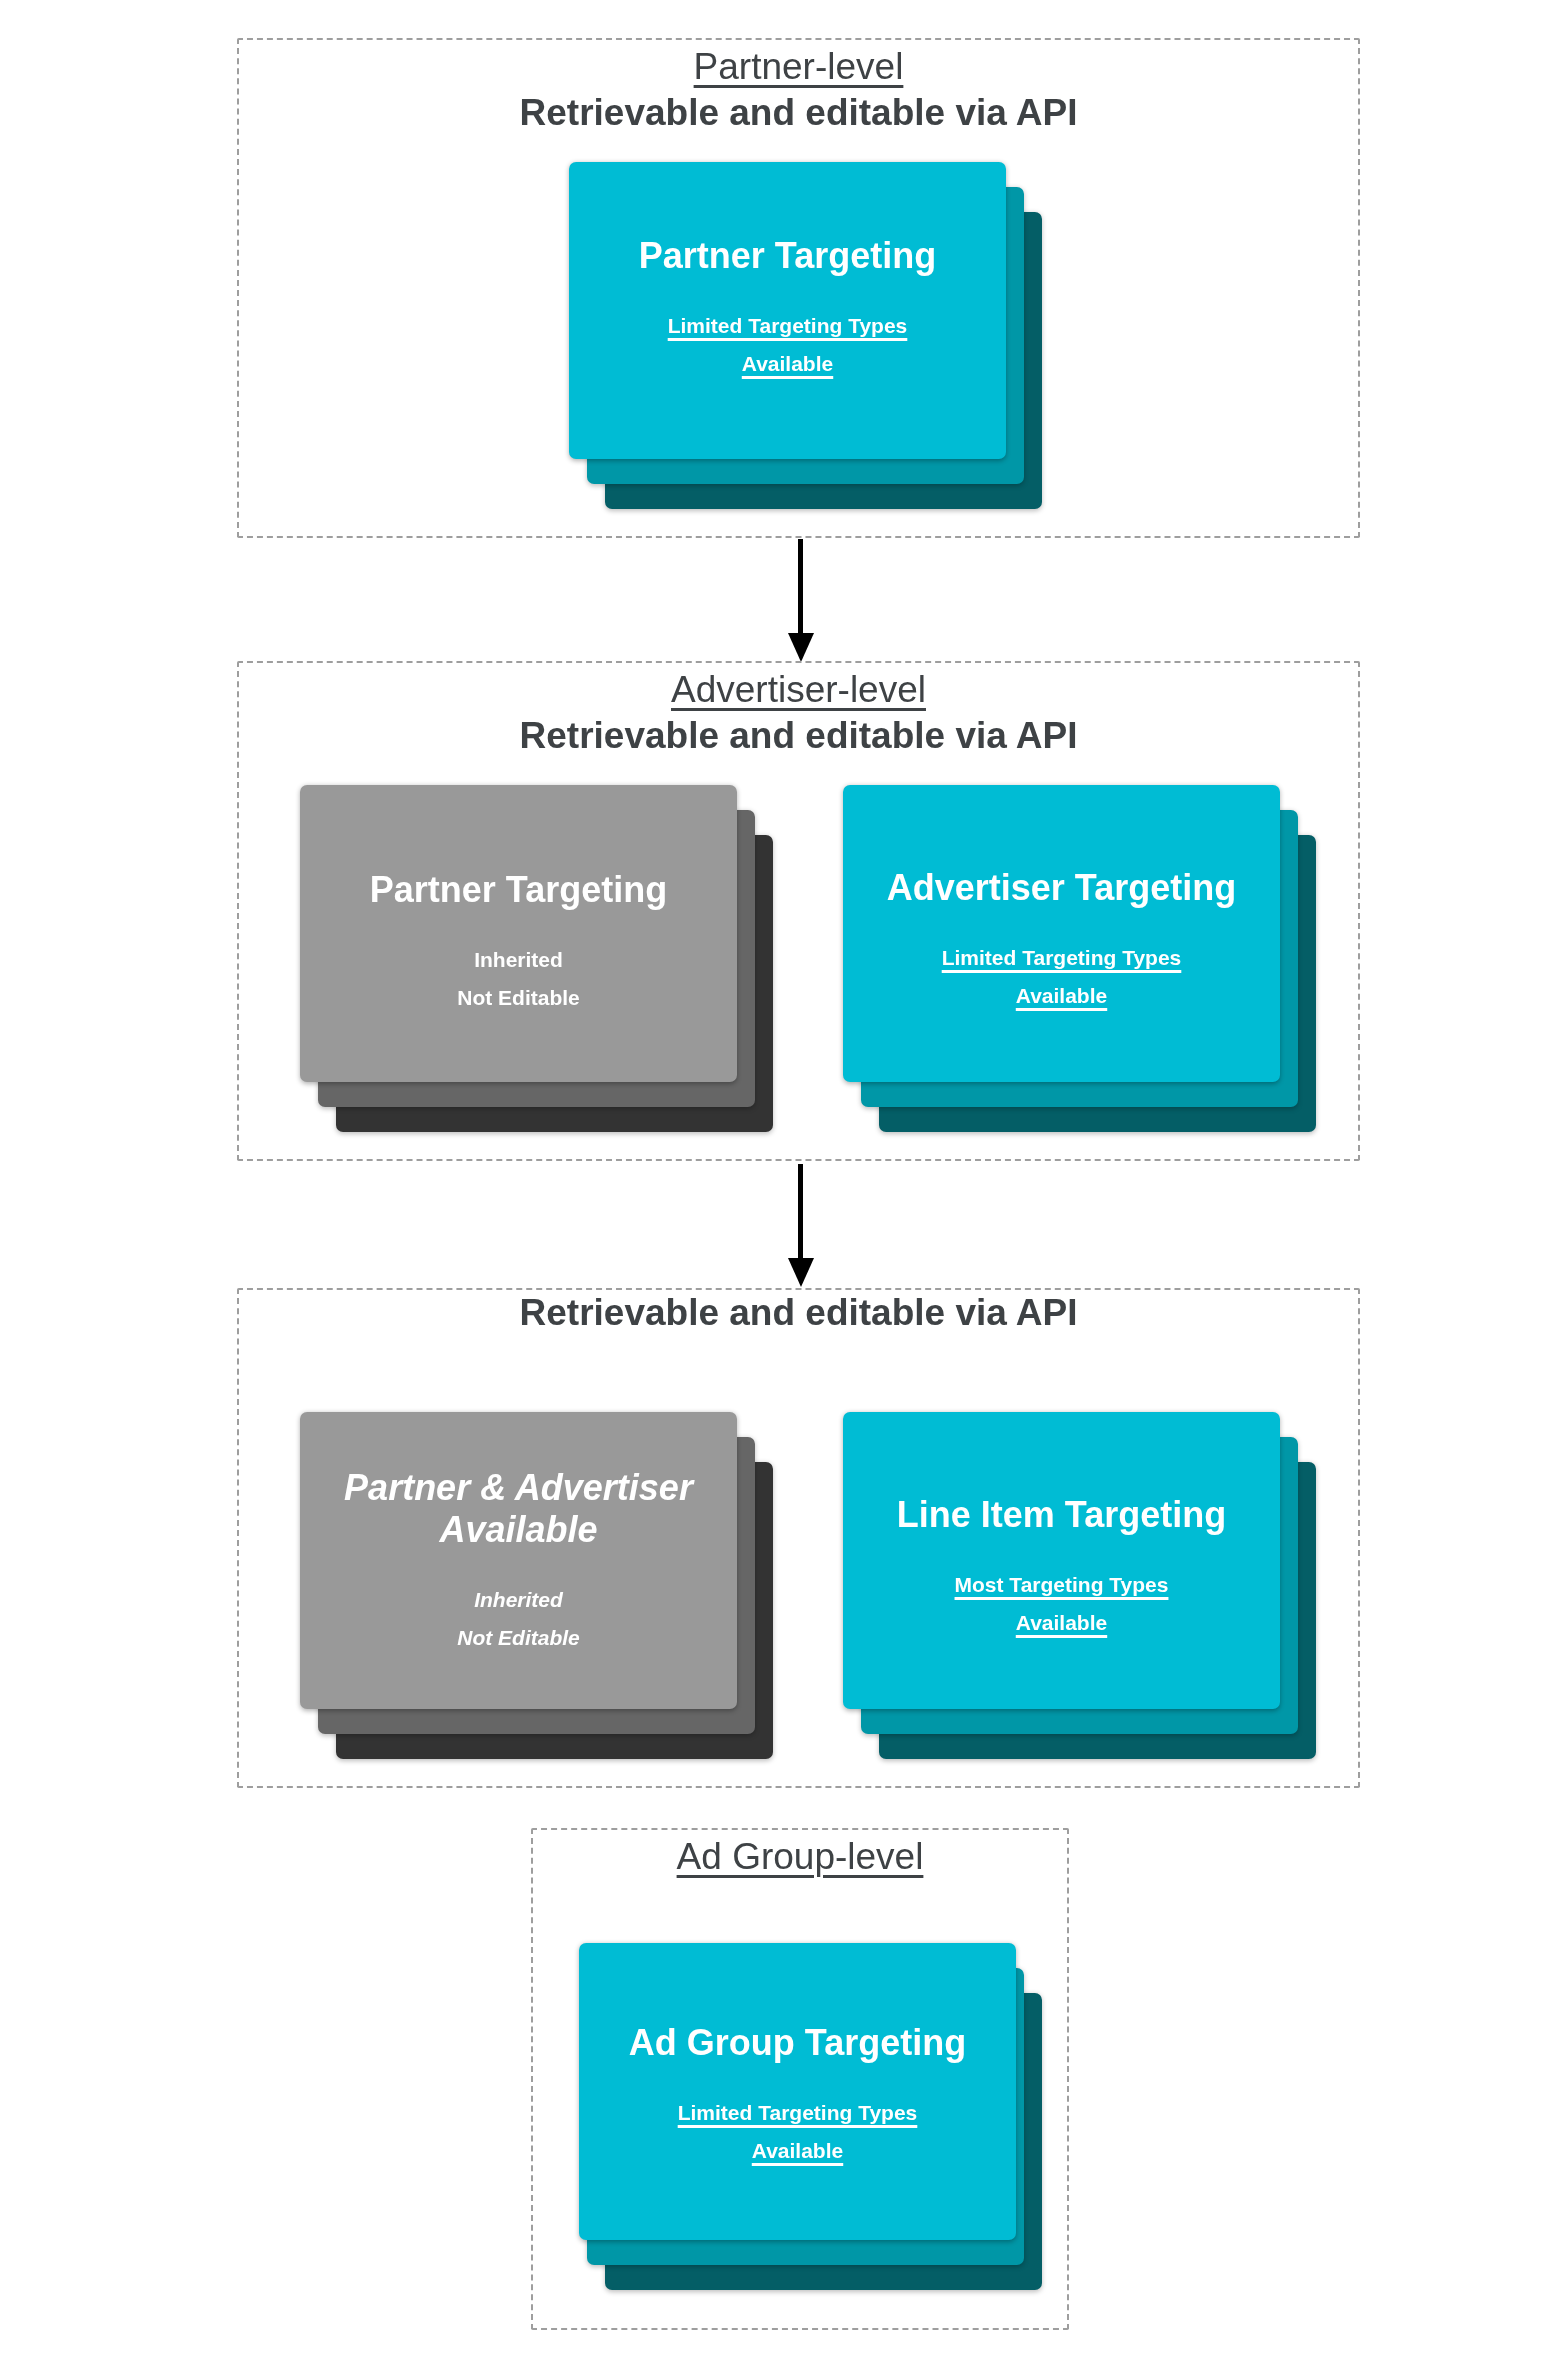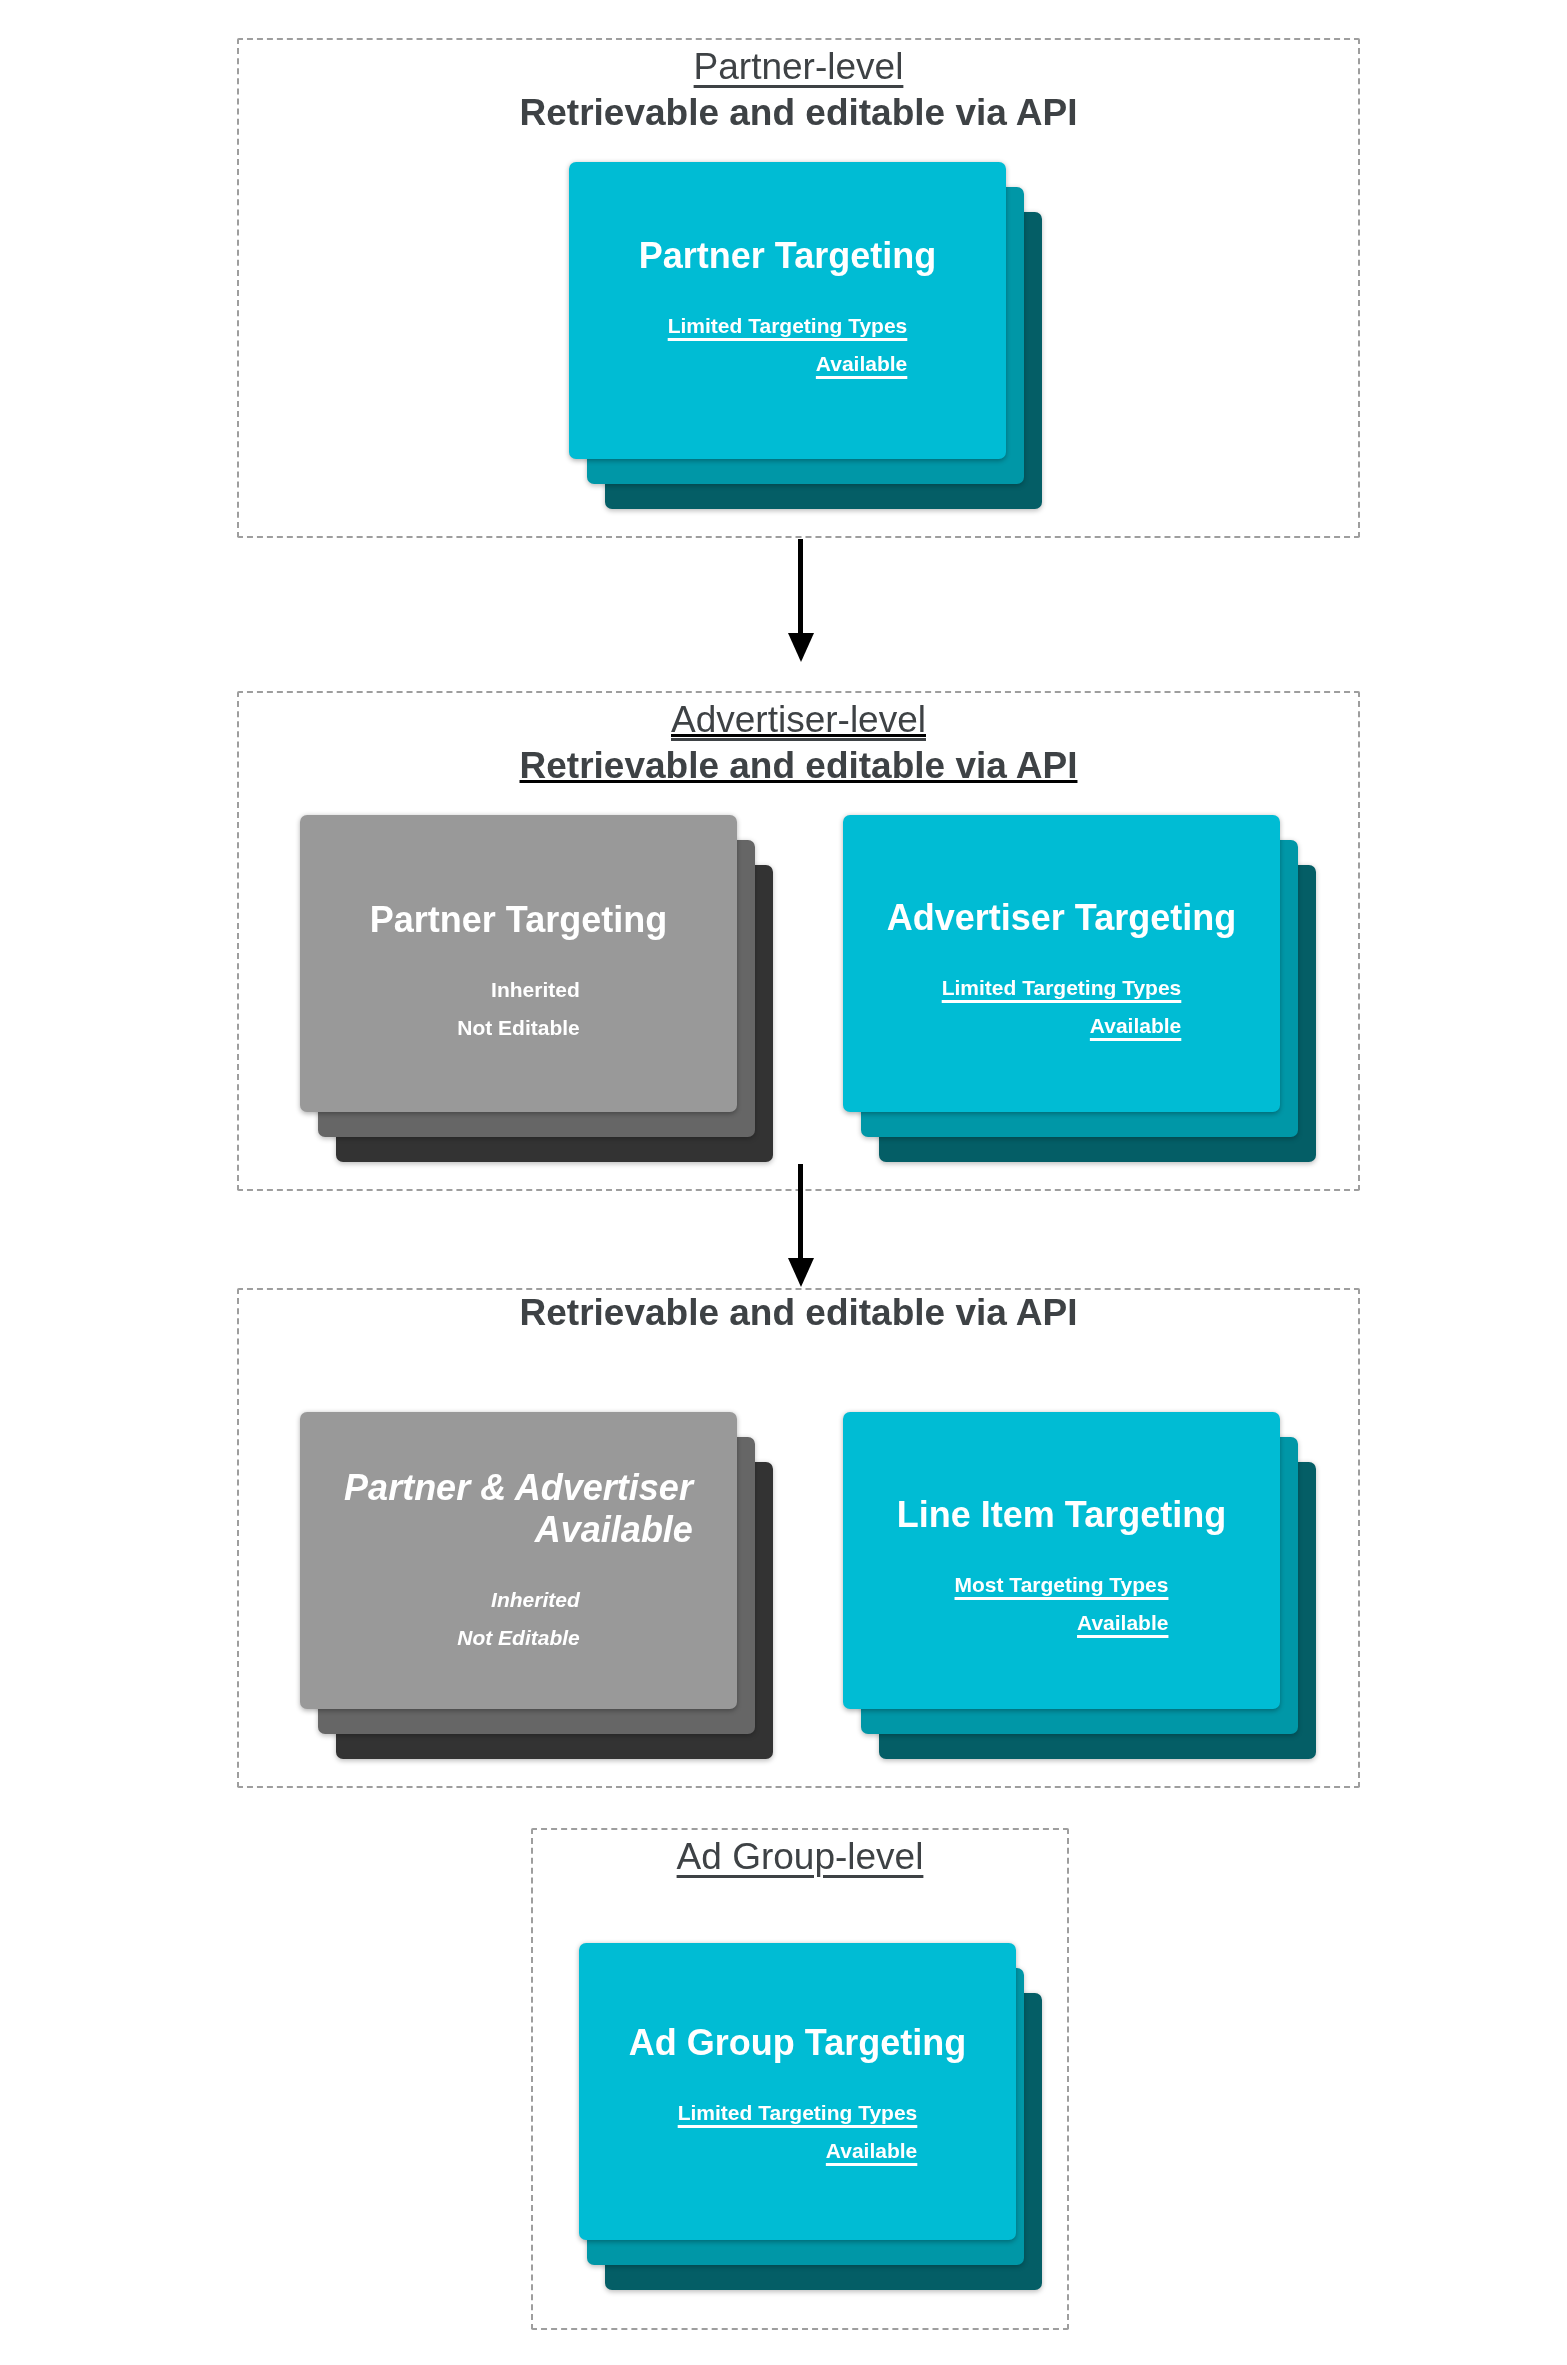--- a/index.html
+++ b/index.html
@@ -16,21 +16,21 @@
     overflow:hidden;
   }
   .section{
     position:absolute;
     border:2.7px dashed var(--border);
     border-radius:1.8px;
     background:#ffffff;
     text-align:center;
   }
   .sec-1{left:237px;top:38px;width:1123px;height:500px;}
-  .sec-2{left:237px;top:691px;width:1123px;height:500px;text-decoration:underline;}
+  .sec-2{left:237px;top:661px;width:1123px;height:500px;}
   .sec-3{left:237px;top:1288px;width:1123px;height:500px;}
   .sec-4{left:531px;top:1828px;width:538px;height:502px;}
 
   .section-title{
     margin-top:4px;
     font-size:37px;line-height:46px;font-weight:400;
     color:var(--heading);
     text-decoration:underline;
     text-decoration-thickness:2.7px;
     text-underline-offset:6.3px;
@@ -43,21 +43,21 @@
 
   .stack{position:absolute;width:472px;height:347px;}
   .layer{
     position:absolute;width:437px;height:297px;border-radius:7.1px;
     box-shadow:0 1.8px 5.4px rgba(0,0,0,0.25);
   }
   .layer.back{left:36px;top:50px;}
   .layer.mid{left:18px;top:25px;}
   .card{
     position:absolute;left:0;top:0;width:437px;height:297px;border-radius:7.1px;
-    color:#ffffff;text-align:right;
+    color:#ffffff;text-align:center;
     display:flex;flex-direction:column;align-items:center;
     box-shadow:0 1.8px 5.4px rgba(0,0,0,0.3);
   }
   .teal .card{background:var(--teal-front);}
   .teal .layer.mid{background:var(--teal-mid);}
   .teal .layer.back{background:var(--teal-back);}
   .gray .card{background:var(--gray-front);}
   .gray .layer.mid{background:var(--gray-mid);}
   .gray .layer.back{background:var(--gray-back);}
 

